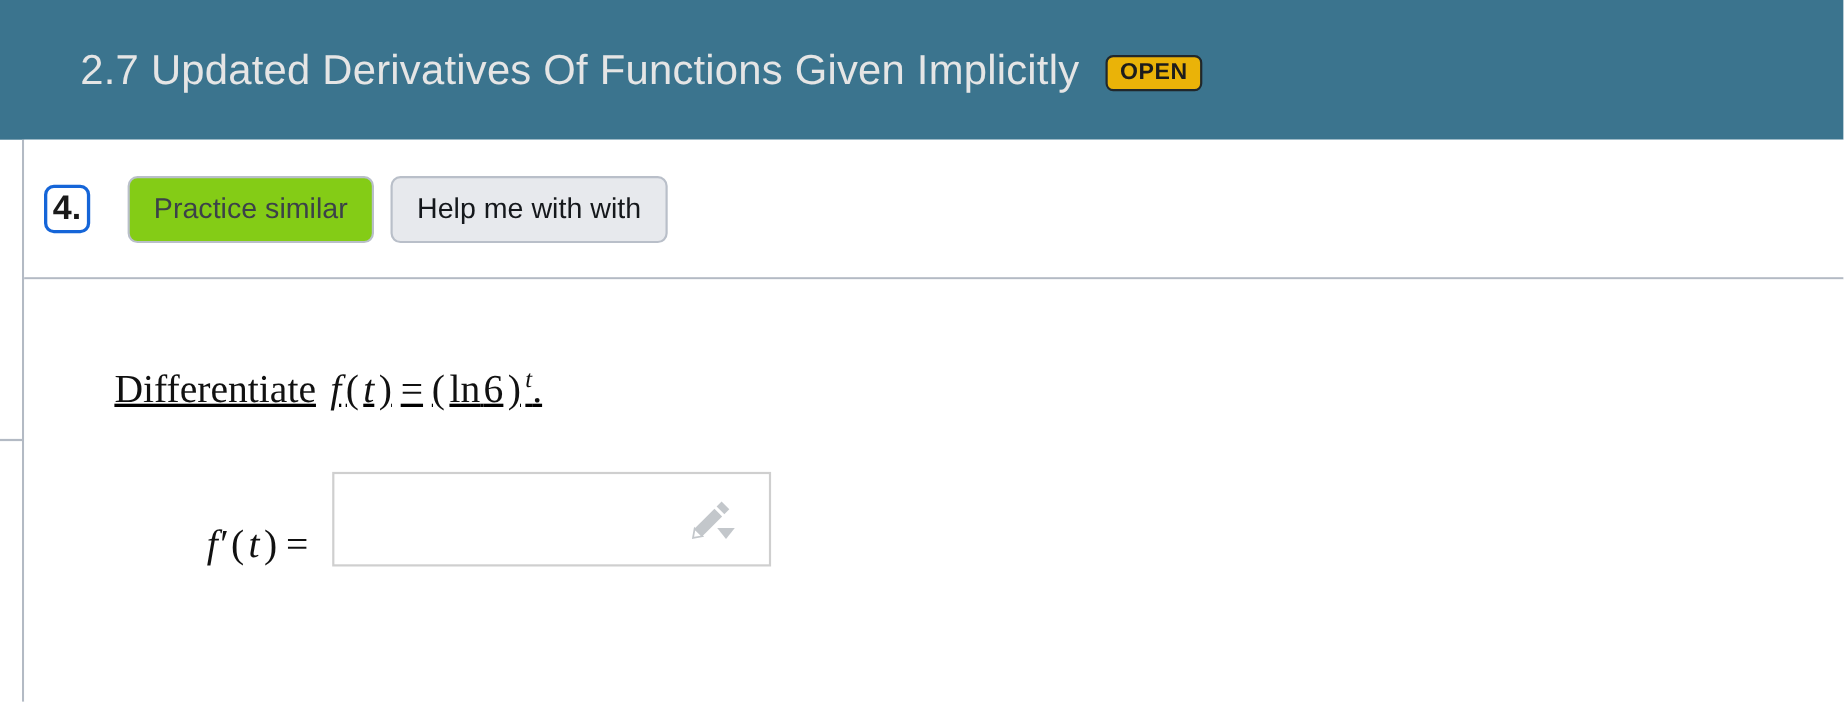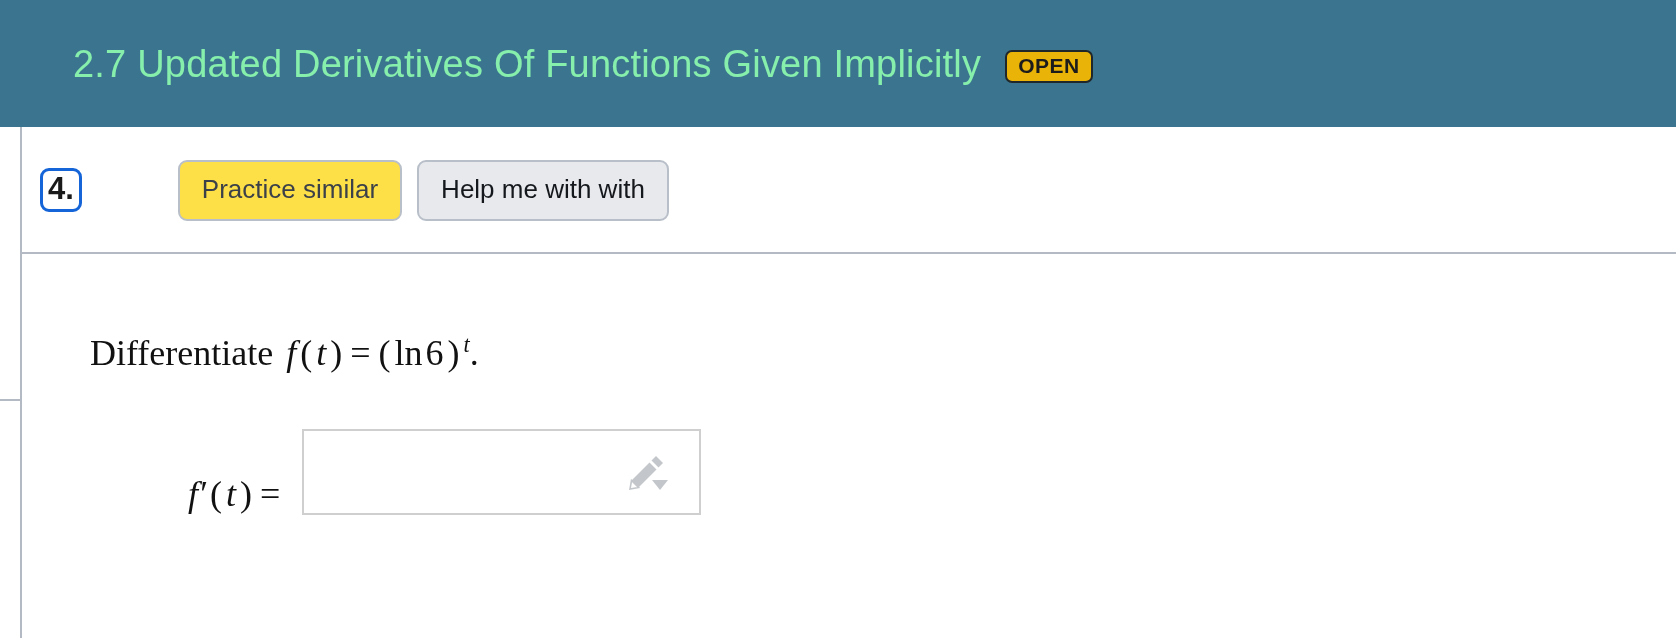--- a/index.html
+++ b/index.html
@@ -21,21 +21,21 @@
     left: 0;
     top: 0;
     width: 1676px;
     height: 127px;
     background: #3B748E;
     display: flex;
     align-items: center;
   }
   .header-title {
     margin-left: 73px;
-    color: #86efac;
+    color: #e5e5e5;
     font-size: 38px;
     font-weight: 400;
     line-height: 1;
     white-space: nowrap;
     letter-spacing: 0.2px;
   }
   .status-badge {
     margin-left: 24px;
     background: #eab308;
     color: #1c1c1c;
@@ -93,22 +93,22 @@
   .btn {
     font-family: "Liberation Sans", sans-serif;
     font-size: 26px;
     line-height: 1;
     border-radius: 9px;
     padding: 14px 22px 17px 22px;
     cursor: pointer;
     white-space: nowrap;
   }
   .btn-practice {
-    margin-left: 96px;
-    background: #fde047;
+    margin-left: 34px;
+    background: #84cc16;
     border: 2px solid #b9bfc9;
     color: #3c4149;
   }
   .btn-help {
     margin-left: 15px;
     background: #e7e9ed;
     border: 2px solid #b9bfc9;
     color: #15181c;
   }
 
@@ -132,26 +132,27 @@
     background: #ffffff;
   }
 
   .math {
     font-family: "Liberation Serif", serif;
     color: #111111;
   }
 
   .prompt-line {
     position: absolute;
-    left: 68px;
+    left: 82px;
     top: 78px;
     font-size: 36px;
     white-space: nowrap;
     display: flex;
     align-items: flex-end;
+    text-decoration: underline;
   }
   .prompt-text { font-family: "Liberation Serif", serif; }
   .prompt-expr {
     margin-left: 13px;
     font-family: "Liberation Serif", serif;
   }
   .mi { font-style: italic; }
   .mo { font-style: normal; padding: 0 4px; }
   .mn { font-style: normal; }
   .sup {

